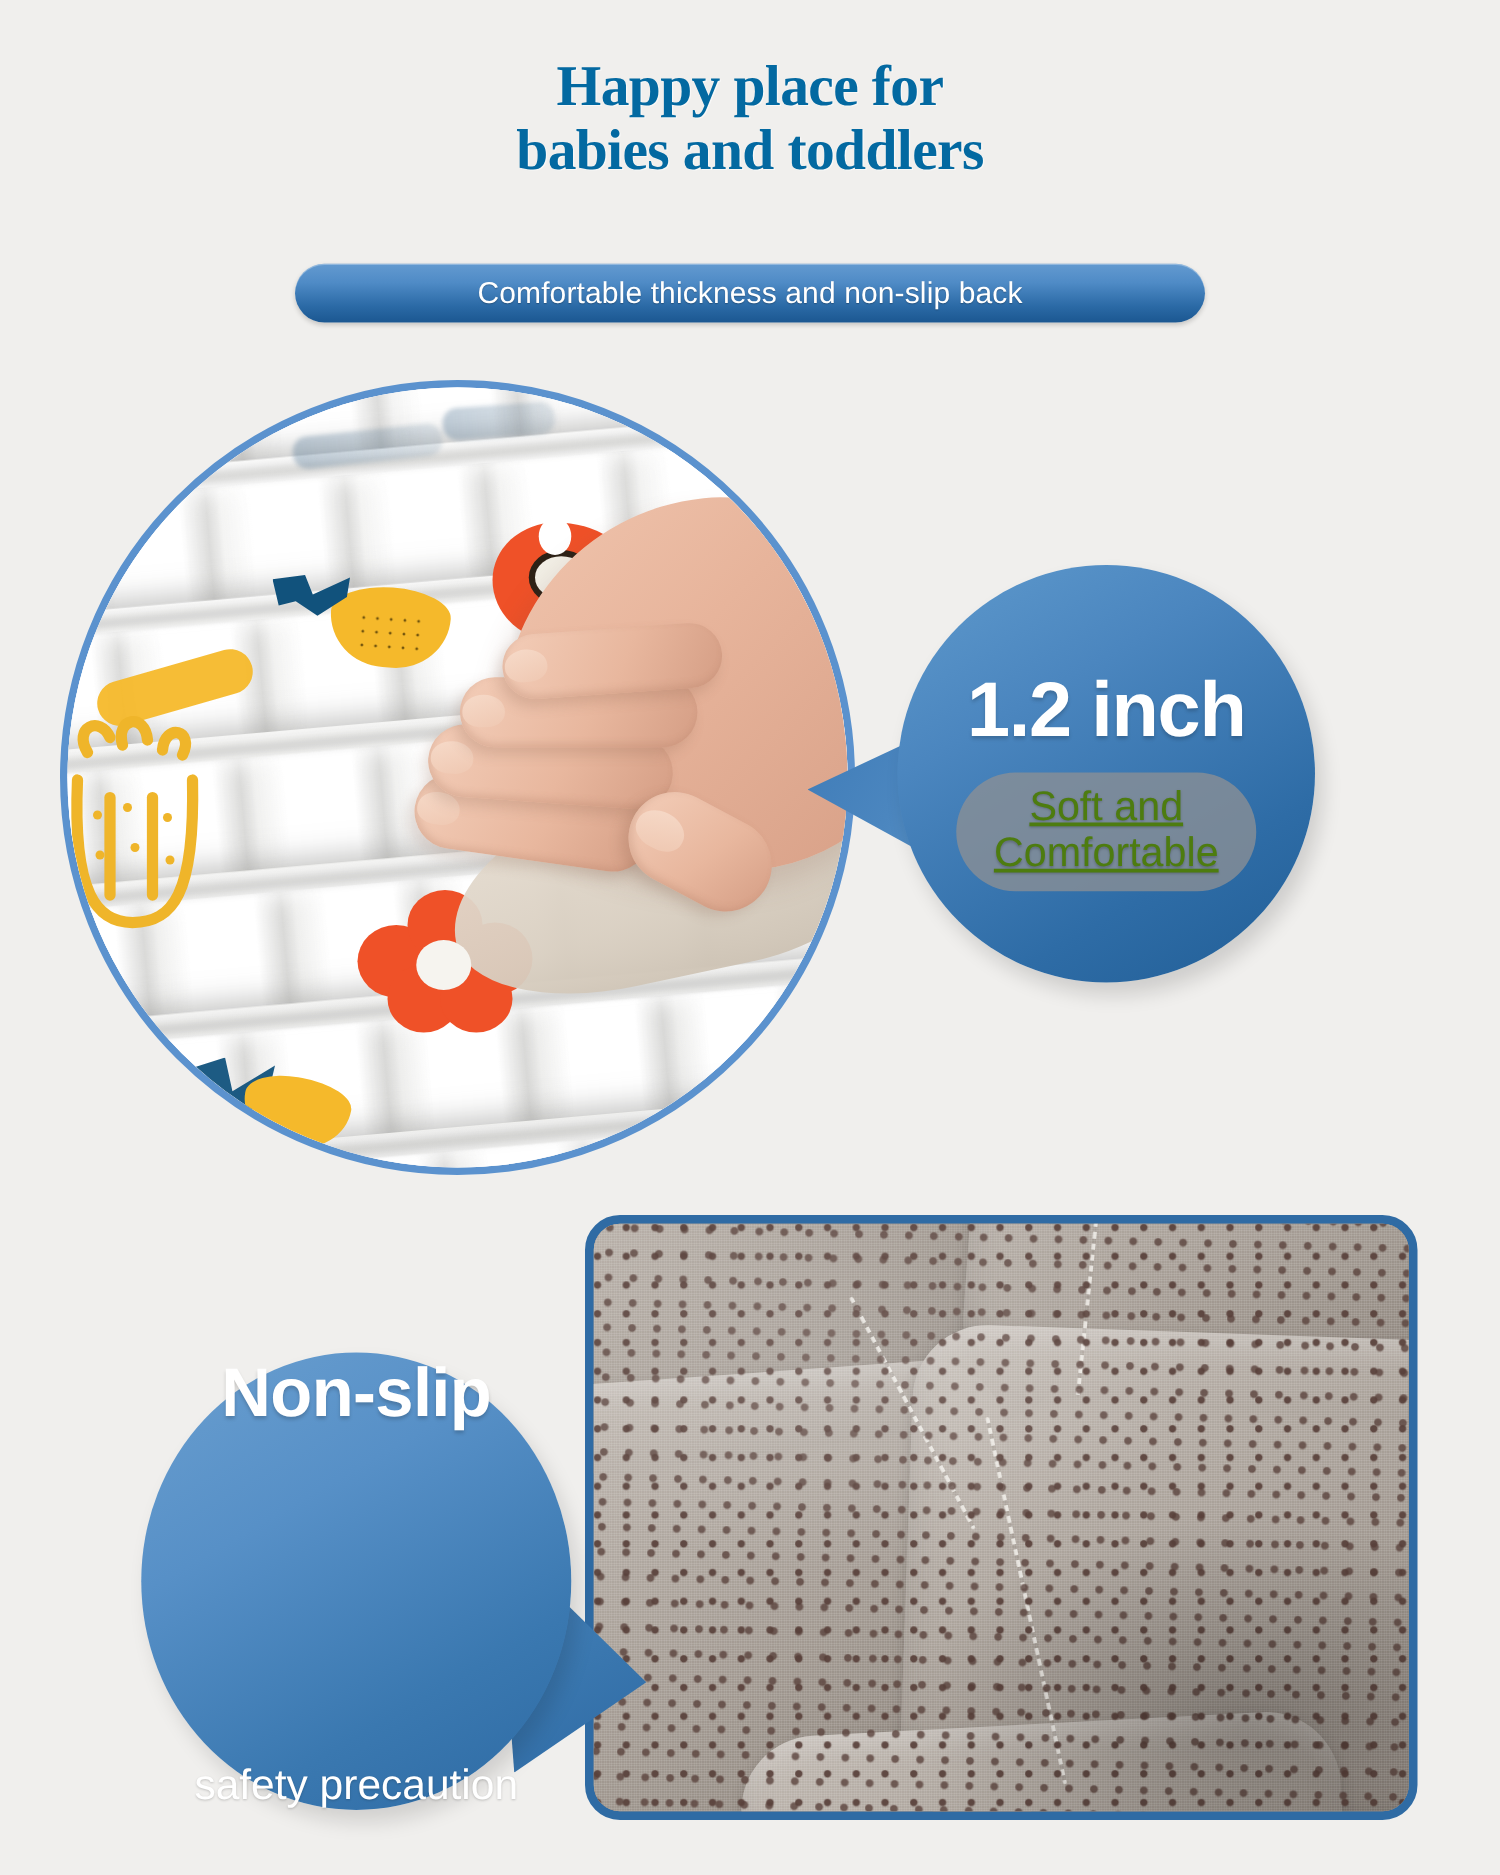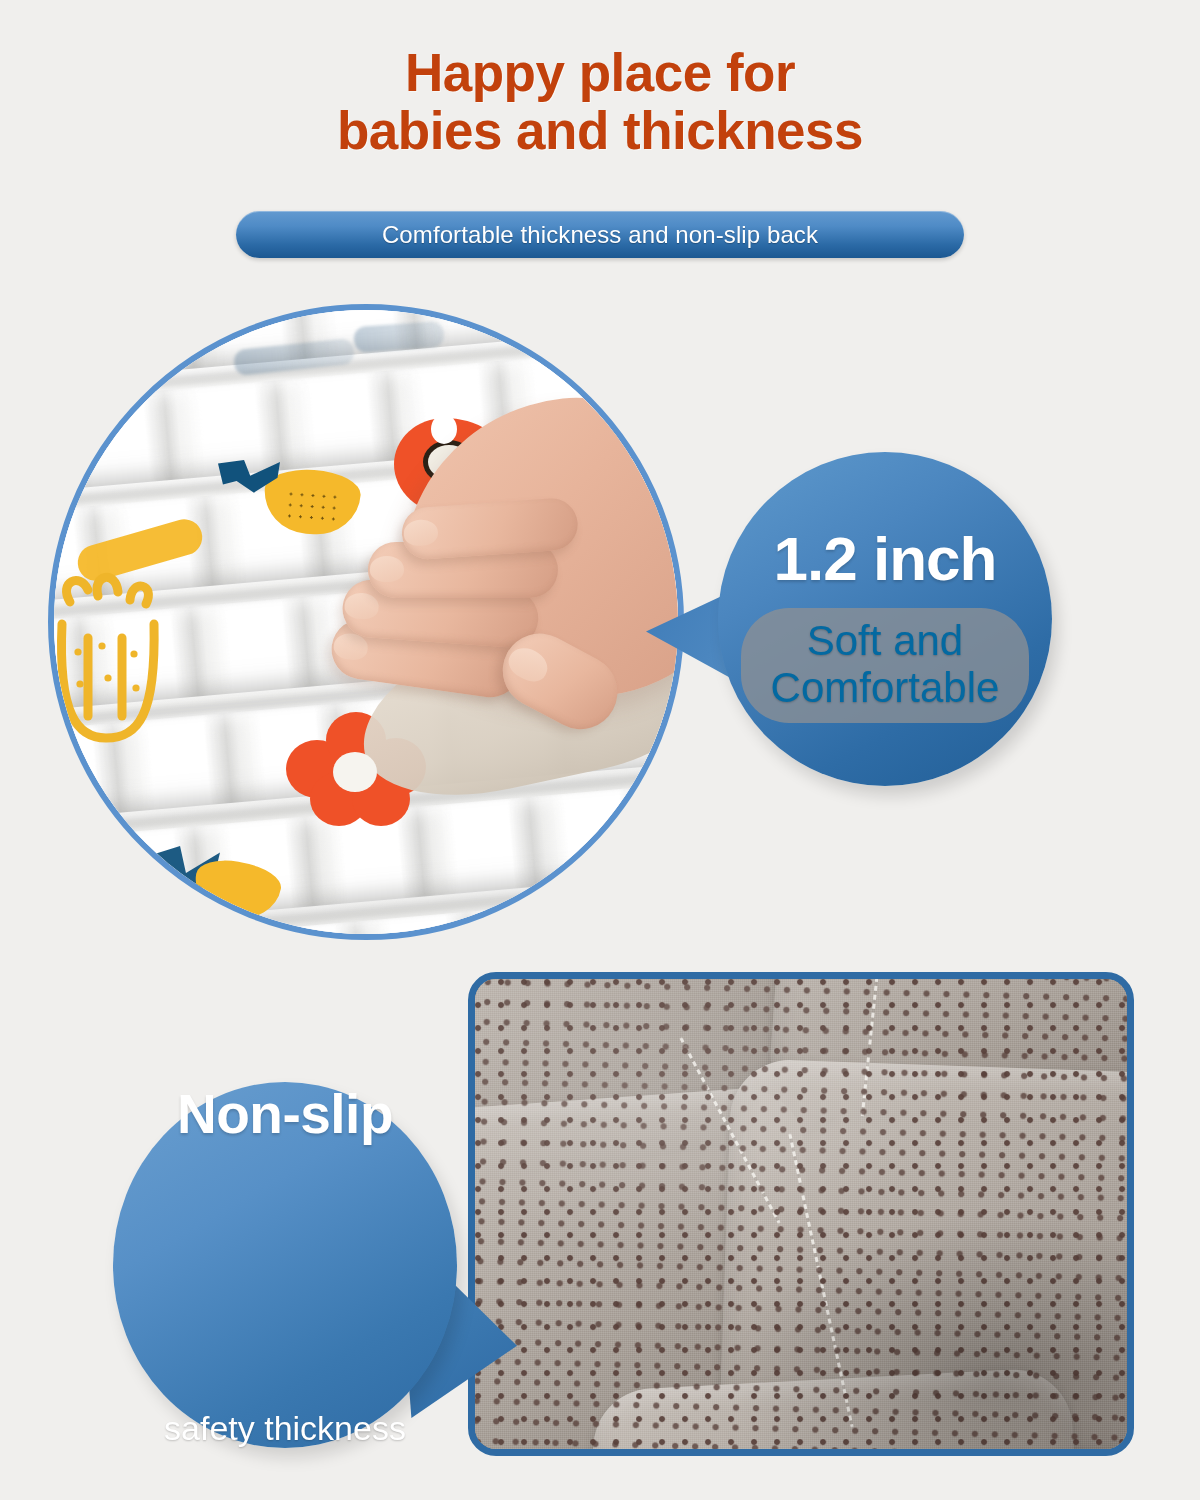--- a/index.html
+++ b/index.html
@@ -15,26 +15,27 @@
 
   
   .header {
     position: absolute;
     top: 44px;
     left: 0;
     width: 1200px;
     text-align: center;
   }
   .headline {
-    font-size: 53px;
+    font-size: 46px;
     font-weight: bold;
     line-height: 1.10;
-    color: #c2410c;
+    color: #0369a1;
     letter-spacing: -0.5px;
     text-shadow: 1px 1px 0 rgba(255,255,255,0.55);
+    font-family: Liberation Serif, serif;
   }
   .headline .line2 { display: block; }
 
   .subbadge {
     position: absolute;
     top: 211px;
     left: 236px;
     width: 728px;
     height: 47px;
     border-radius: 24px;
@@ -255,25 +256,26 @@
     margin-bottom: 14px;
   }
   .grey-pill {
     background: rgba(140,143,149,0.78);
     border-radius: 48px;
     padding: 9px 30px 12px 30px;
     text-align: center;
   }
   .grey-pill-text {
     display: block;
-    color: #0369a1;
-    font-size: 42px;
+    color: #4d7c0f;
+    font-size: 33px;
     line-height: 1.12;
     text-shadow: 0 1px 2px rgba(0,0,0,0.22);
     white-space: pre-line;
+    text-decoration: underline;
   }
 
   
   .photo-rect {
     position: absolute;
     left: 468px;
     top: 972px;
     width: 666px;
     height: 484px;
     border-radius: 28px;
@@ -367,21 +369,21 @@
     font-size: 34px;
     text-shadow: 0 1px 2px rgba(0,0,0,0.20);
   }
 </style>
 </head>
 <body>
 
 <div class="header">
   <div class="headline">
     <span>Happy place for</span>
-    <span class="line2">babies and thickness</span>
+    <span class="line2">babies and toddlers</span>
   </div>
 </div>
 
 <div class="subbadge">
   <span class="subbadge-text">Comfortable thickness and non-slip back</span>
 </div>
 
 <div class="photo-circle">
   <div class="pc-inner">
 
@@ -507,15 +509,15 @@
     <div class="np-dots fine" style="transform:rotate(1.5deg) scale(1.05);"></div>
     <div class="np-shade"></div>
   </div>
 </div>
 
 <div class="bubble-slip">
   <div class="tail"></div>
   <div class="ball"></div>
   <div class="content">
     <div class="slip-title">Non-slip</div>
-    <div class="slip-sub">safety thickness</div>
+    <div class="slip-sub">safety precaution</div>
   </div>
 </div>
 
 </body></html>

